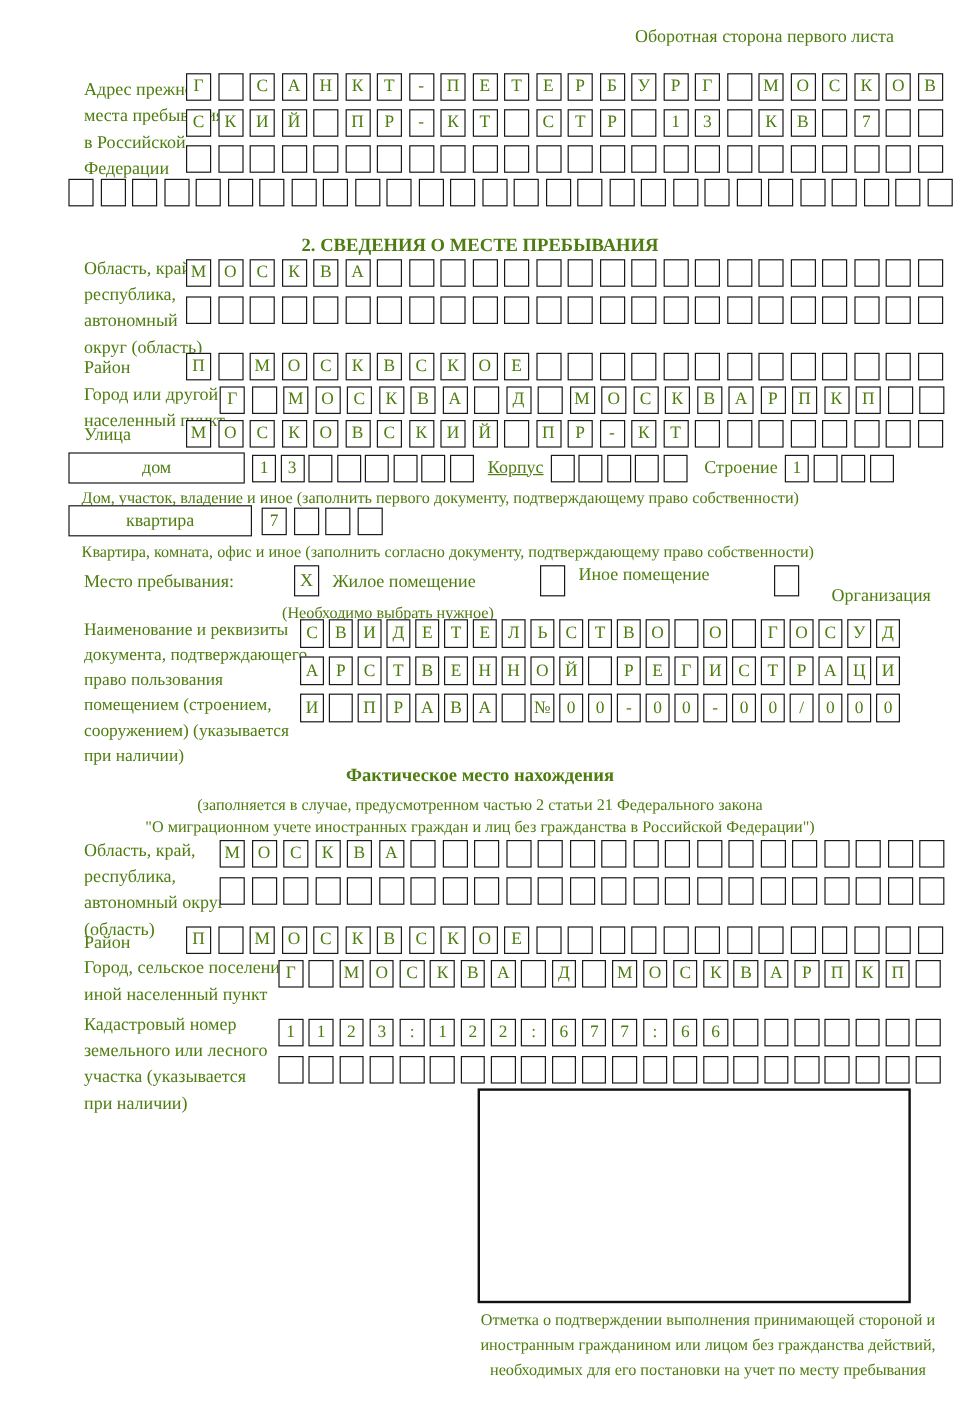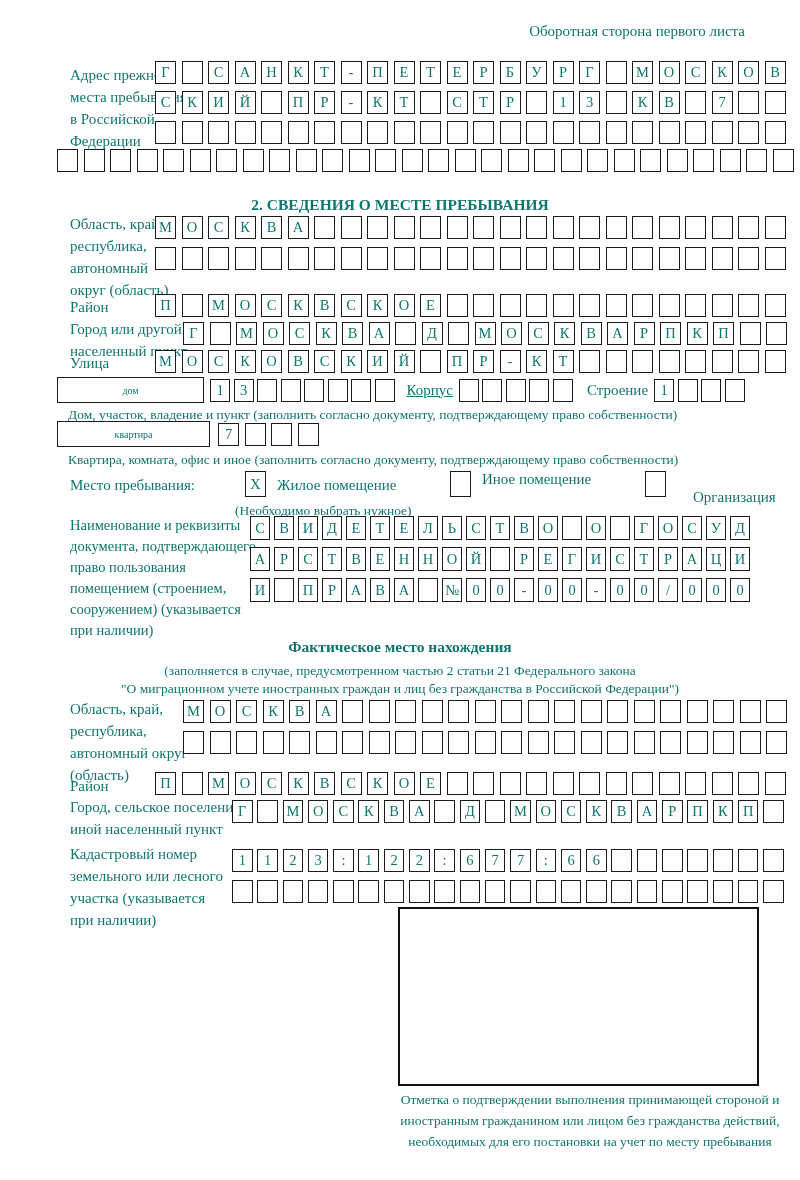--- a/index.html
+++ b/index.html
@@ -1,31 +1,31 @@
 <!DOCTYPE html>
 <html><head>
 <meta charset="utf-8">
 <style>
   html,body{margin:0;padding:0;background:#fff;}
   .page{position:relative;width:800px;height:1180px;background:#fff;
-        font-family:"Liberation Serif","DejaVu Serif",serif;color:#0f766e;overflow:hidden;}
+        font-family:"Liberation Serif","DejaVu Serif",serif;color:#4d7c0f;overflow:hidden;}
   .lbl{position:absolute;font-size:15px;line-height:22px;}
   .note{position:absolute;font-size:13.5px;line-height:18px;}
   .center{left:0;right:0;text-align:center;}
   .title{position:absolute;left:0;right:0;text-align:center;font-weight:bold;font-size:15.5px;}
   .cells{position:absolute;display:flex;gap:5.5px;}
   .cells.inline{position:static;}
   .cell{width:21px;height:23px;border:1.6px solid #1a1a1a;box-sizing:border-box;
         display:flex;align-items:center;justify-content:center;font-size:14.5px;background:#fff;}
   .cells.sm{gap:3.5px}.cells.sm .cell{width:20px;}
   .cells.md{gap:4.8px}.cells.md .cell{width:20.5px;}
   .cells.doc{gap:4px}.cells.doc .cell{width:20px;height:24px;}
   .hrow{position:absolute;display:flex;align-items:center;}
   .fieldbox{border:1.6px solid #1a1a1a;height:26px;box-sizing:border-box;display:flex;
-            align-items:center;justify-content:center;font-size:10px;background:#fff;}
+            align-items:center;justify-content:center;font-size:15px;background:#fff;}
   .inl-lbl{font-size:15px;white-space:nowrap;}
   .checkbox{position:absolute;width:21px;height:26px;border:1.6px solid #1a1a1a;box-sizing:border-box;
             text-align:center;line-height:24px;font-size:15px;background:#fff;}
   .stamp-box{position:absolute;border:2px solid #111;background:#fff;}
 </style>
 </head>
 <body>
 
 <div class="page">
 
@@ -301,21 +301,21 @@
         <div class="cell"></div>
       </div>
     <div class="inl-lbl" style="margin-left:14px;">Строение</div>
     <div class="cells inline sm" style="margin-left:6px;">
         <div class="cell">1</div>
         <div class="cell"></div>
         <div class="cell"></div>
         <div class="cell"></div>
       </div>
   </div>
-  <div class="note" style="left:68px;top:406px;">Дом, участок, владение и пункт (заполнить согласно документу, подтверждающему право собственности)</div>
+  <div class="note" style="left:68px;top:406px;">Дом, участок, владение и иное (заполнить первого документу, подтверждающему право собственности)</div>
 
   <div class="hrow" style="left:57px;top:421px;">
     <div class="fieldbox" style="width:153px;">квартира</div>
     <div class="cells inline" style="margin-left:8px;">
         <div class="cell">7</div>
         <div class="cell"></div>
         <div class="cell"></div>
         <div class="cell"></div>
       </div>
   </div>

